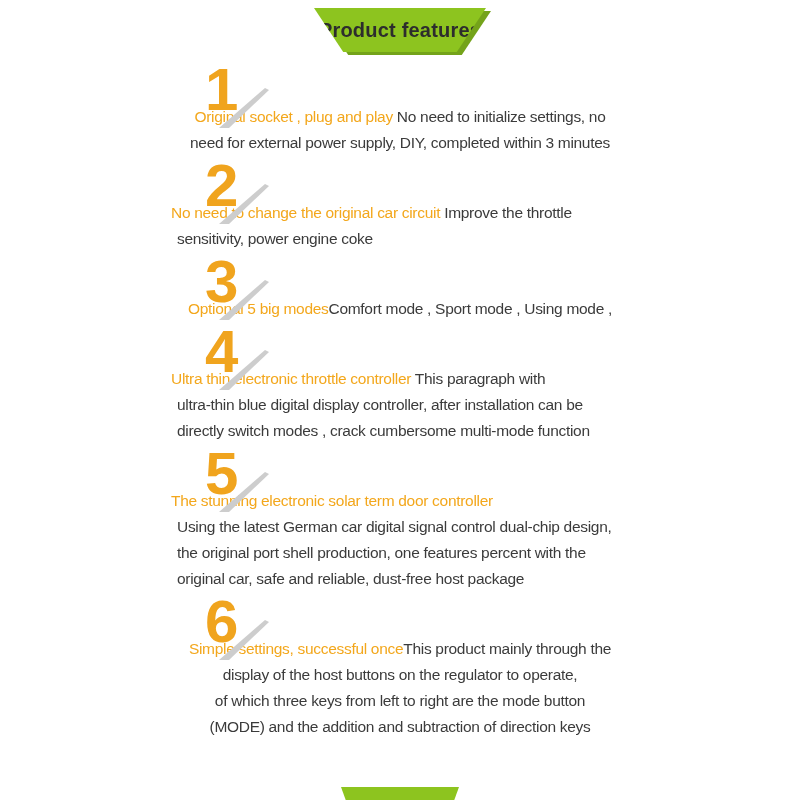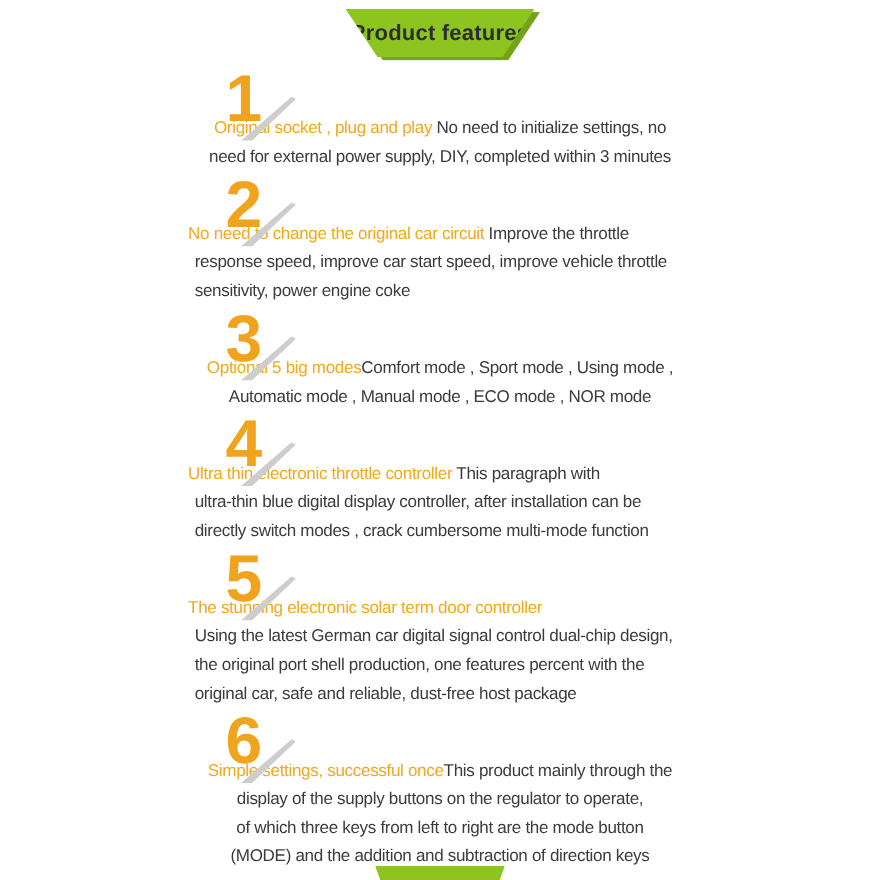--- a/index.html
+++ b/index.html
@@ -103,35 +103,33 @@
 
   <section class="feature">
     <div class="num-wrap">
       <span class="num">2</span>
       <svg class="slash-svg" width="50" height="40" viewBox="0 0 50 40">
         <polygon points="0,40 10,40 50,2 46,0" fill="#cdcdcd"></polygon>
       </svg>
     </div>
     <div class="text-block align-left">
       <p class="line line-first"><span class="heading">No need to change the original car circuit</span><span> Improve the throttle</span></p>
-      <p class="line">response speed, improve car start speed, improve vehicle throttle</p>
       <p class="line">sensitivity, power engine coke</p>
     </div>
   </section>
 
   <section class="feature">
     <div class="num-wrap">
       <span class="num">3</span>
       <svg class="slash-svg" width="50" height="40" viewBox="0 0 50 40">
         <polygon points="0,40 10,40 50,2 46,0" fill="#cdcdcd"></polygon>
       </svg>
     </div>
     <div class="text-block align-center">
       <p class="line line-first"><span class="heading">Optional 5 big modes</span><span>Comfort mode , Sport mode , Using mode ,</span></p>
-      <p class="line">Automatic mode , Manual mode , ECO mode , NOR mode</p>
     </div>
   </section>
 
   <section class="feature">
     <div class="num-wrap">
       <span class="num">4</span>
       <svg class="slash-svg" width="50" height="40" viewBox="0 0 50 40">
         <polygon points="0,40 10,40 50,2 46,0" fill="#cdcdcd"></polygon>
       </svg>
     </div>
@@ -159,21 +157,21 @@
 
   <section class="feature">
     <div class="num-wrap">
       <span class="num">6</span>
       <svg class="slash-svg" width="50" height="40" viewBox="0 0 50 40">
         <polygon points="0,40 10,40 50,2 46,0" fill="#cdcdcd"></polygon>
       </svg>
     </div>
     <div class="text-block align-center">
       <p class="line line-first"><span class="heading">Simple settings, successful once</span><span>This product mainly through the</span></p>
-      <p class="line">display of the supply buttons on the regulator to operate,</p>
+      <p class="line">display of the host buttons on the regulator to operate,</p>
       <p class="line">of which three keys from left to right are the mode button</p>
       <p class="line">(MODE) and the addition and subtraction of direction keys</p>
     </div>
   </section>
 
 </div>
 
 <div class="bottom-banner"></div>
 
 </body></html>

